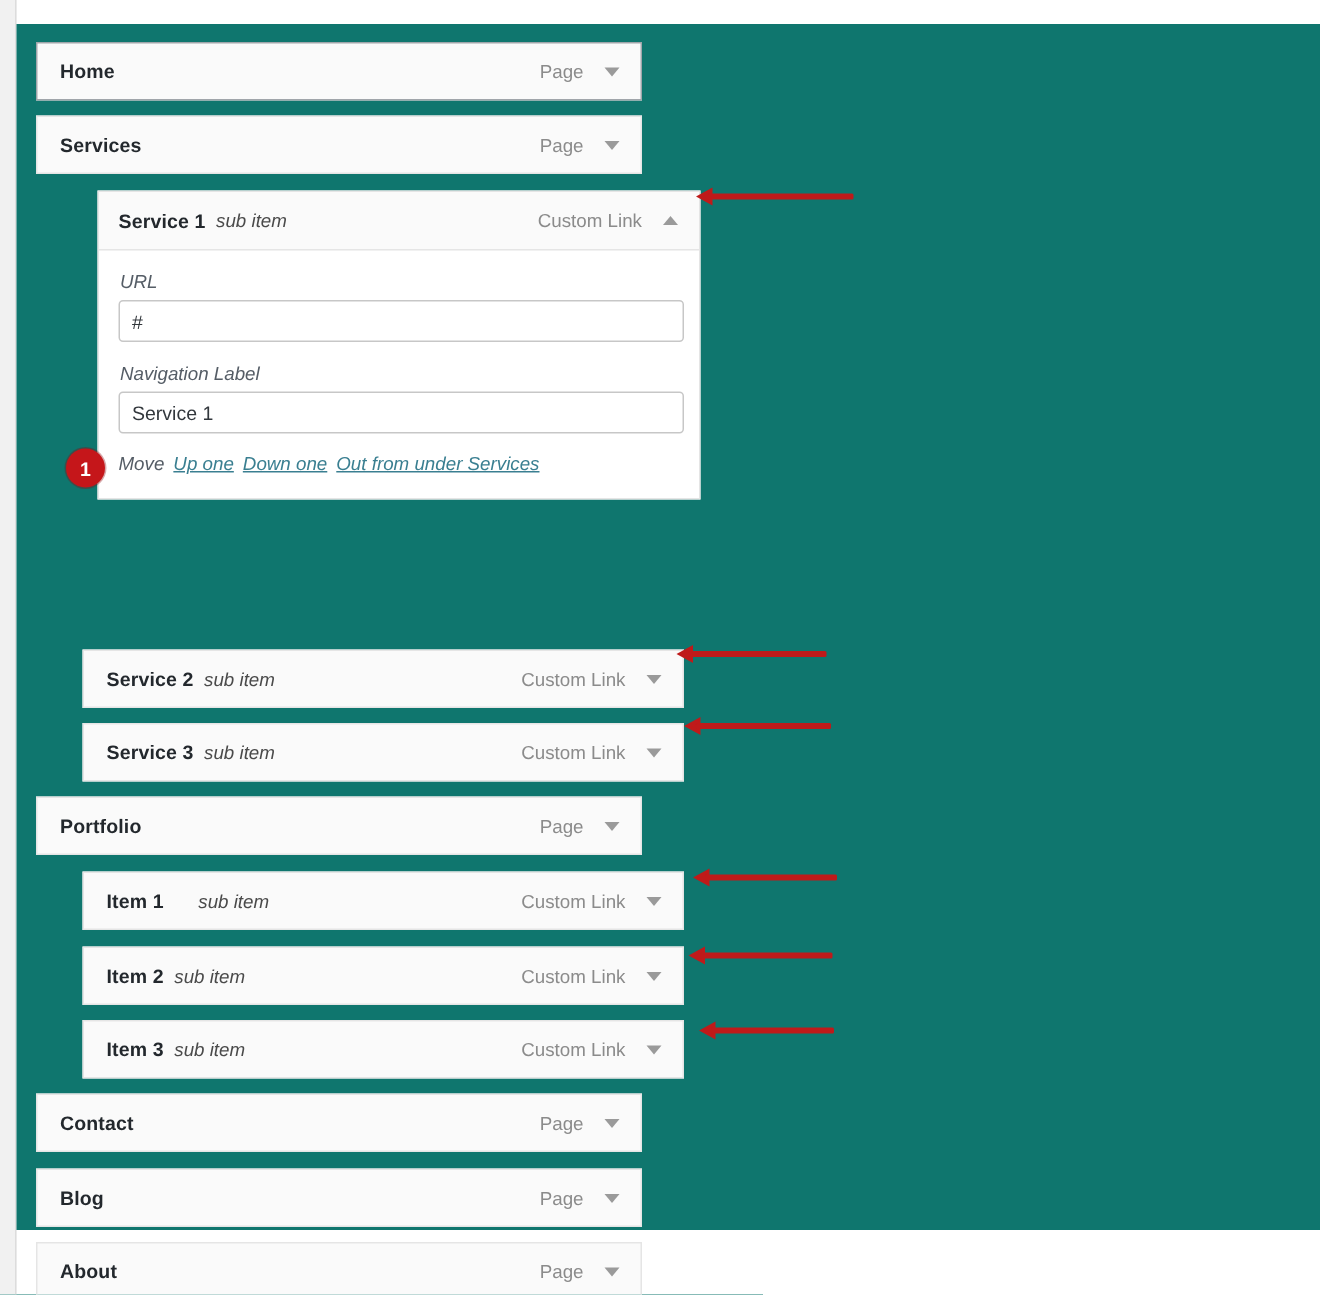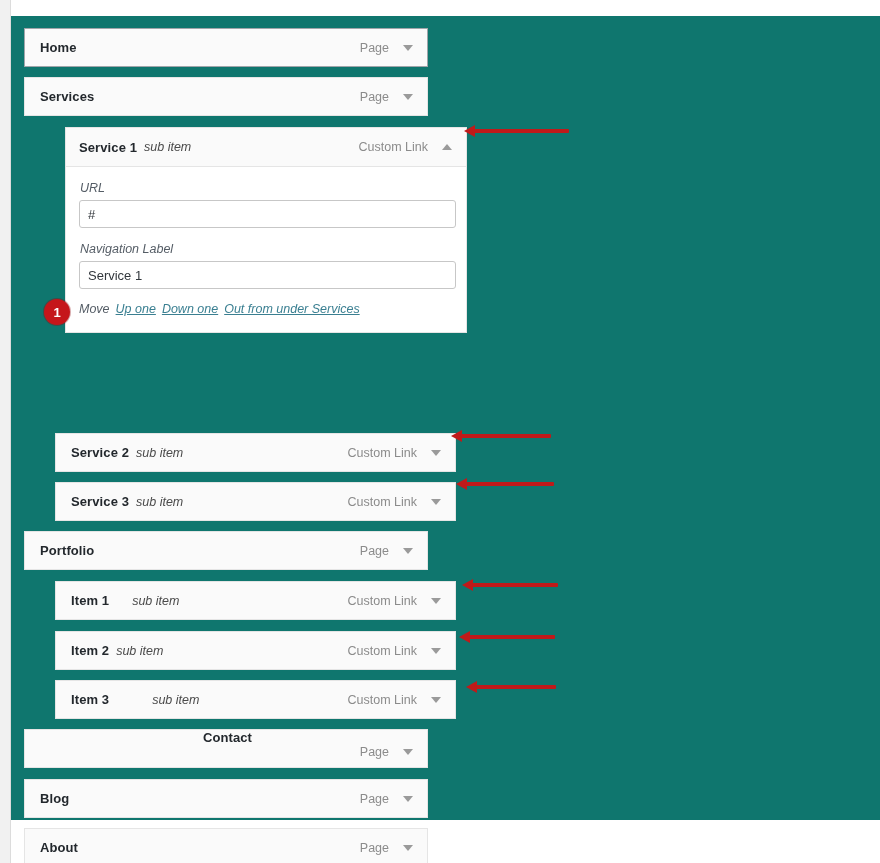--- a/index.html
+++ b/index.html
@@ -311,30 +311,30 @@
 
   <div class="menu-row sub-level" style="top:615px;">
     <span class="row-title">Item 2</span>
     <span class="row-subtag">sub item</span>
     <span class="row-right">
       <span class="row-type">Custom Link</span>
       <span class="toggle-caret"></span>
     </span>
   </div>
 
-  <div class="menu-row sub-level" style="top:664px;gap:36px;">
+  <div class="menu-row sub-level" style="top:664px;">
     <span class="row-title">Item 3</span>
     <span class="row-subtag">sub item</span>
     <span class="row-right">
       <span class="row-type">Custom Link</span>
       <span class="toggle-caret"></span>
     </span>
   </div>
 
-  <div class="menu-row top-level" style="top:713px;flex-direction:column;">
+  <div class="menu-row top-level" style="top:713px;">
     <span class="row-title">Contact</span>
     <span class="row-right">
       <span class="row-type">Page</span>
       <span class="toggle-caret"></span>
     </span>
   </div>
 
   <div class="menu-row top-level" style="top:763px;">
     <span class="row-title">Blog</span>
     <span class="row-right">

